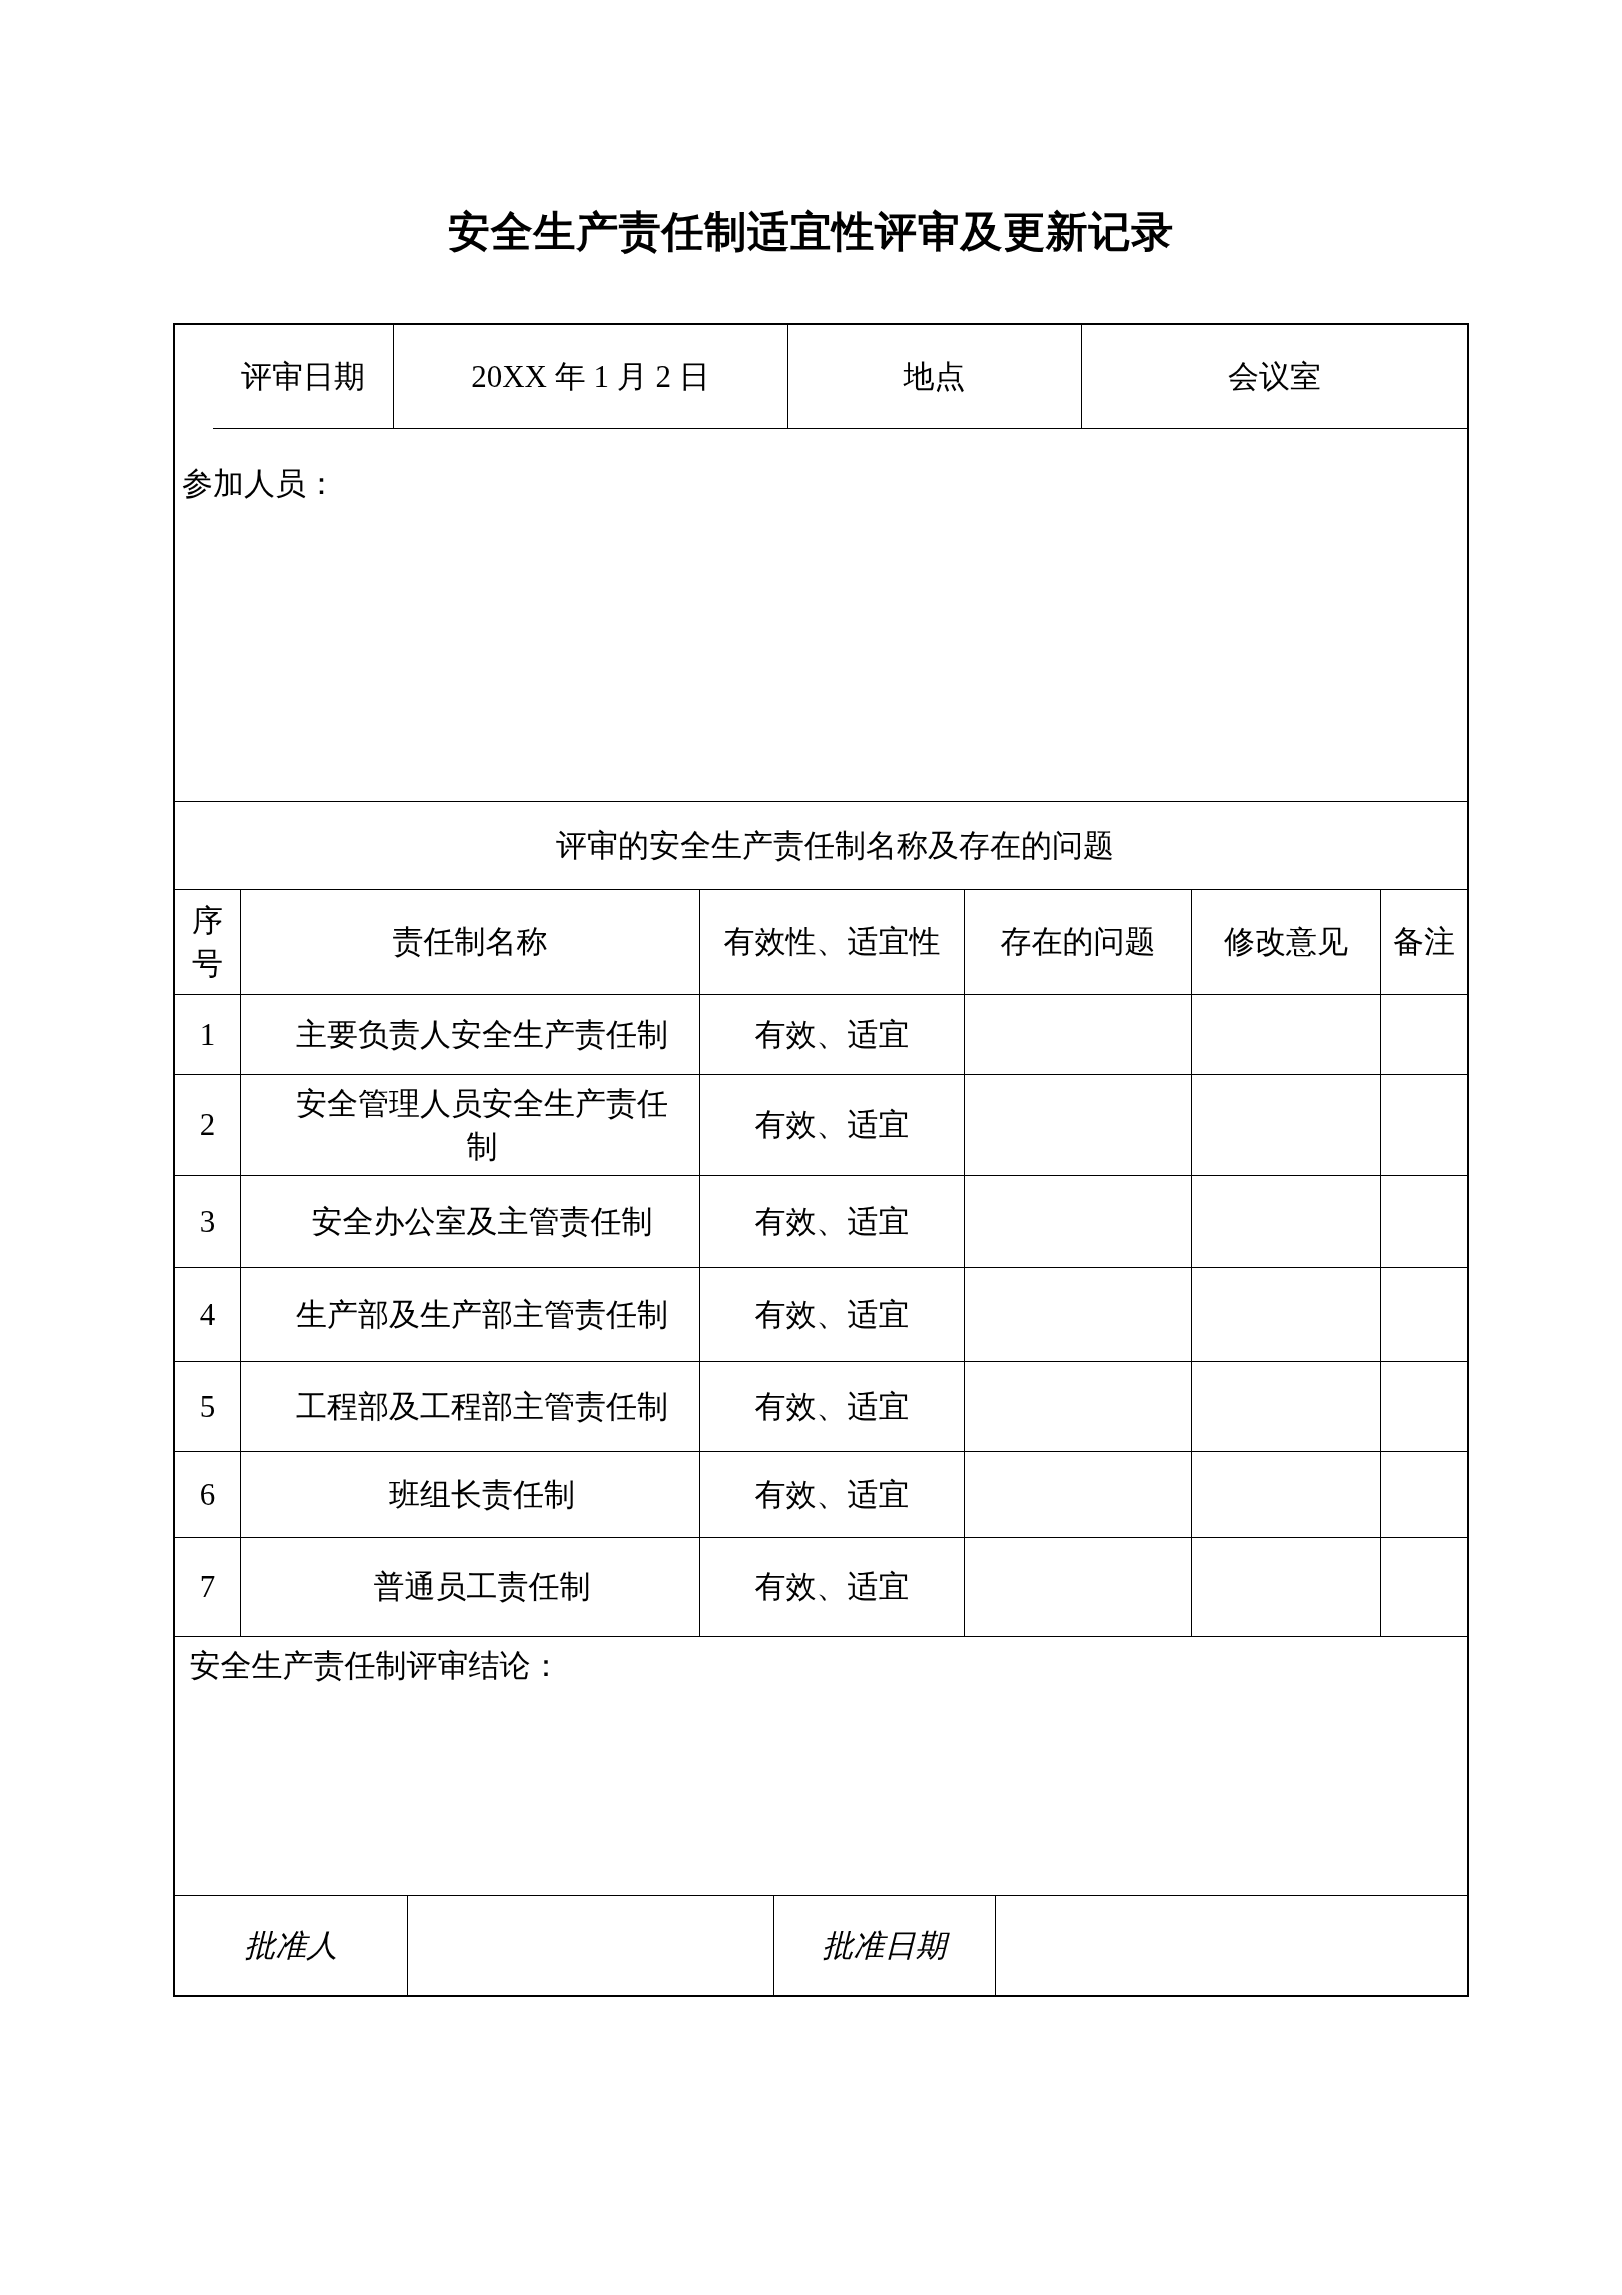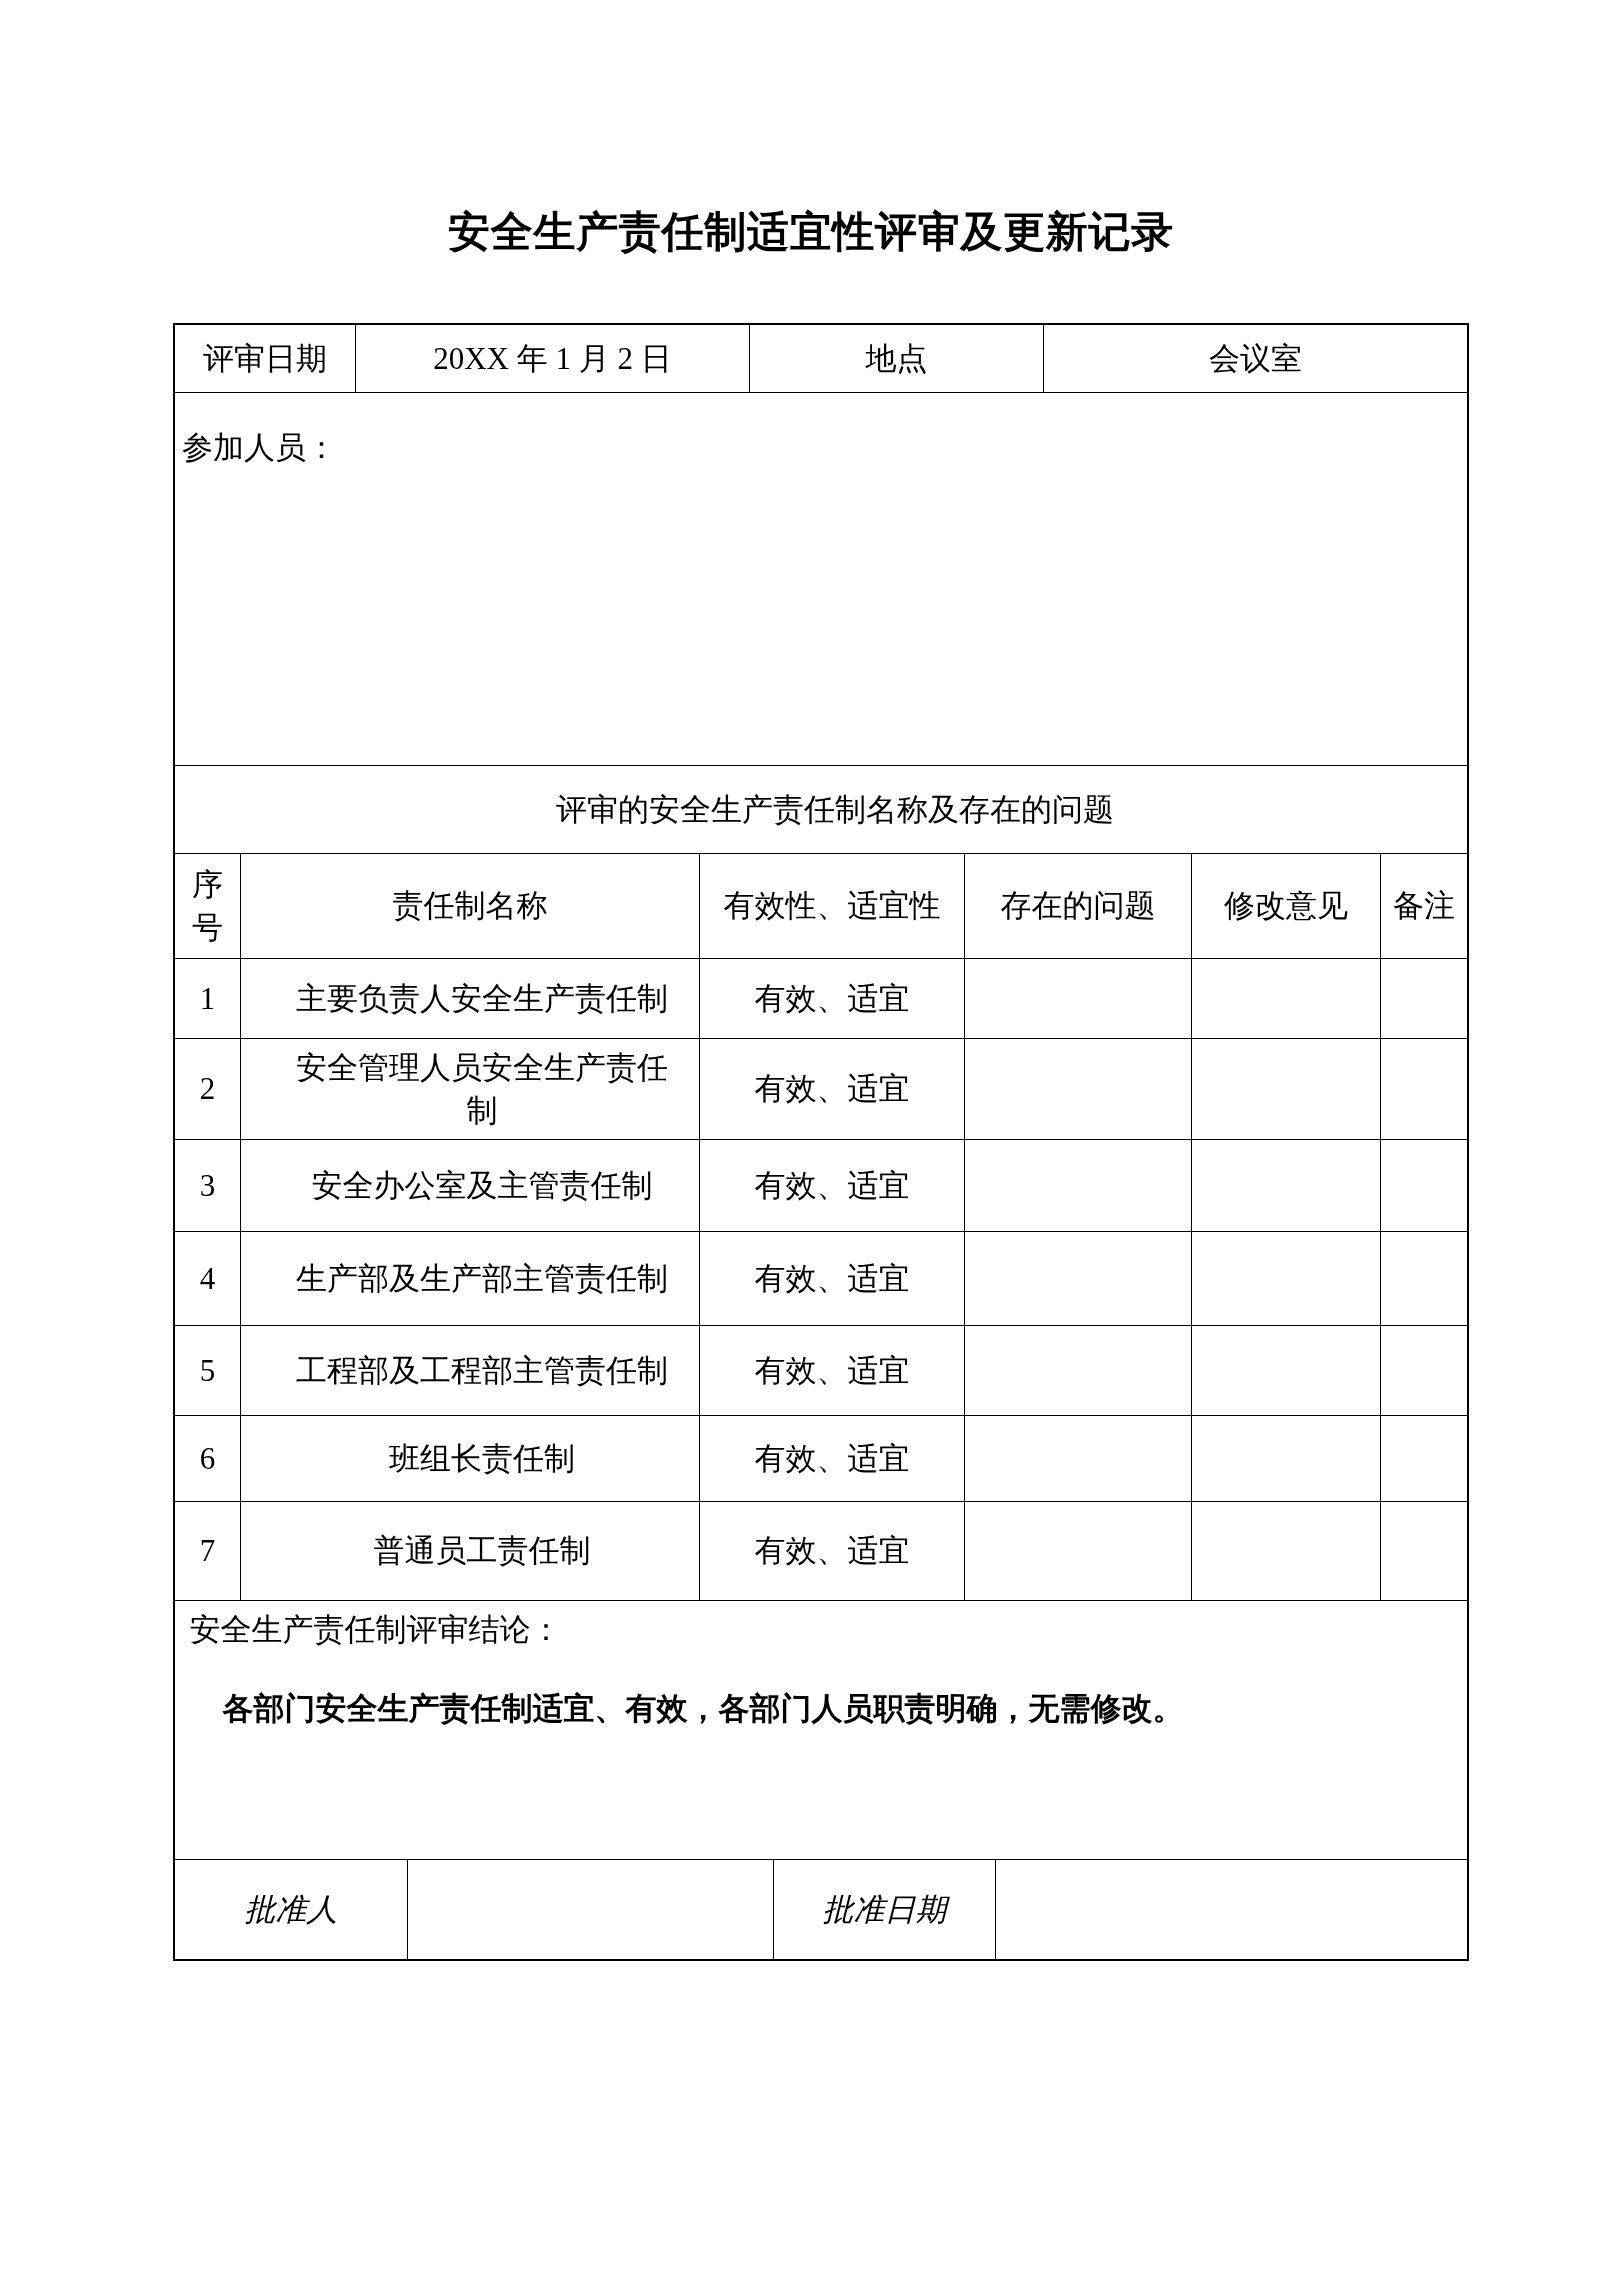--- a/index.html
+++ b/index.html
@@ -11,21 +11,21 @@
     position:absolute; left:163px; top:207px; width:1296px;
     text-align:center; font-size:42px; font-weight:bold; line-height:1.2;
     letter-spacing:0.7px;
   }
   .doc-table {
     position:absolute; left:173px; top:323px; width:1296px;
     border:2px solid #000; box-sizing:border-box; background:#fff;
   }
   .t-row { display:grid; box-sizing:border-box; border-bottom:1.3px solid #000; }
   .t-row:last-child { border-bottom:0; }
-  .row-info     { grid-template-columns:181px 394px 294px 1fr; height:68px; }
+  .row-info     { grid-template-columns:181px 394px 294px 1fr; height:104px;margin-left:38px; }
   .row-part     { height:373px; grid-template-columns:1fr; }
   .row-sechead  { height:88px; grid-template-columns:1fr;padding-left:28px; }
   .row-colhead  { height:105px; grid-template-columns:66px 459px 265px 227px 189px 1fr; }
   .row-data     { grid-template-columns:66px 459px 265px 227px 189px 1fr; }
   .h-r1 { height:80px; } .h-r2 { height:101px; } .h-r3 { height:92px; }
   .h-r4 { height:94px; } .h-r5 { height:90px; } .h-r6 { height:86px; }
   .h-r7 { height:99px; }
   .row-concl    { height:259px; grid-template-columns:1fr; }
   .row-approve  { height:99px; grid-template-columns:233px 366px 222px 1fr;font-style:italic; }
   .c {
@@ -157,21 +157,20 @@
         </div>
       <div class="c">有效、适宜</div>
       <div class="c"></div>
       <div class="c"></div>
       <div class="c"></div>
     </div>
 
     <div class="t-row row-concl">
       <div class="cell-concl">
         <div>安全生产责任制评审结论：</div>
-        <p class="concl-text">各部门安全生产责任制适宜、有效，各部门人员职责明确，无需修改。</p>
       </div>
     </div>
 
     <div class="t-row row-approve">
       <div class="c">批准人</div>
       <div class="c"></div>
       <div class="c">批准日期</div>
       <div class="c"></div>
     </div>
 

